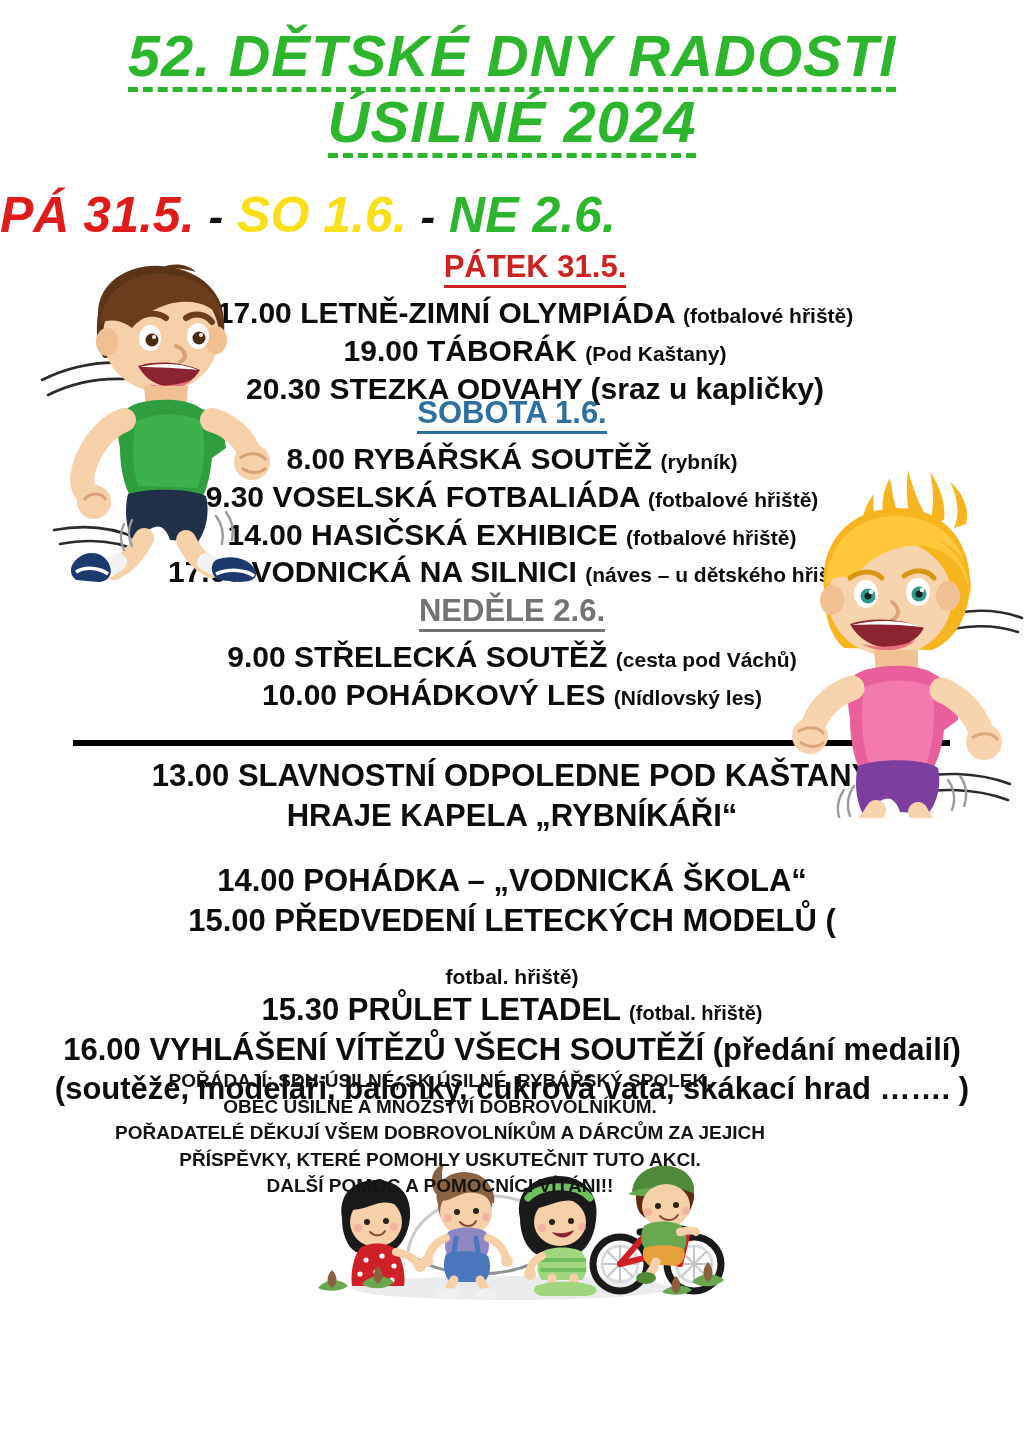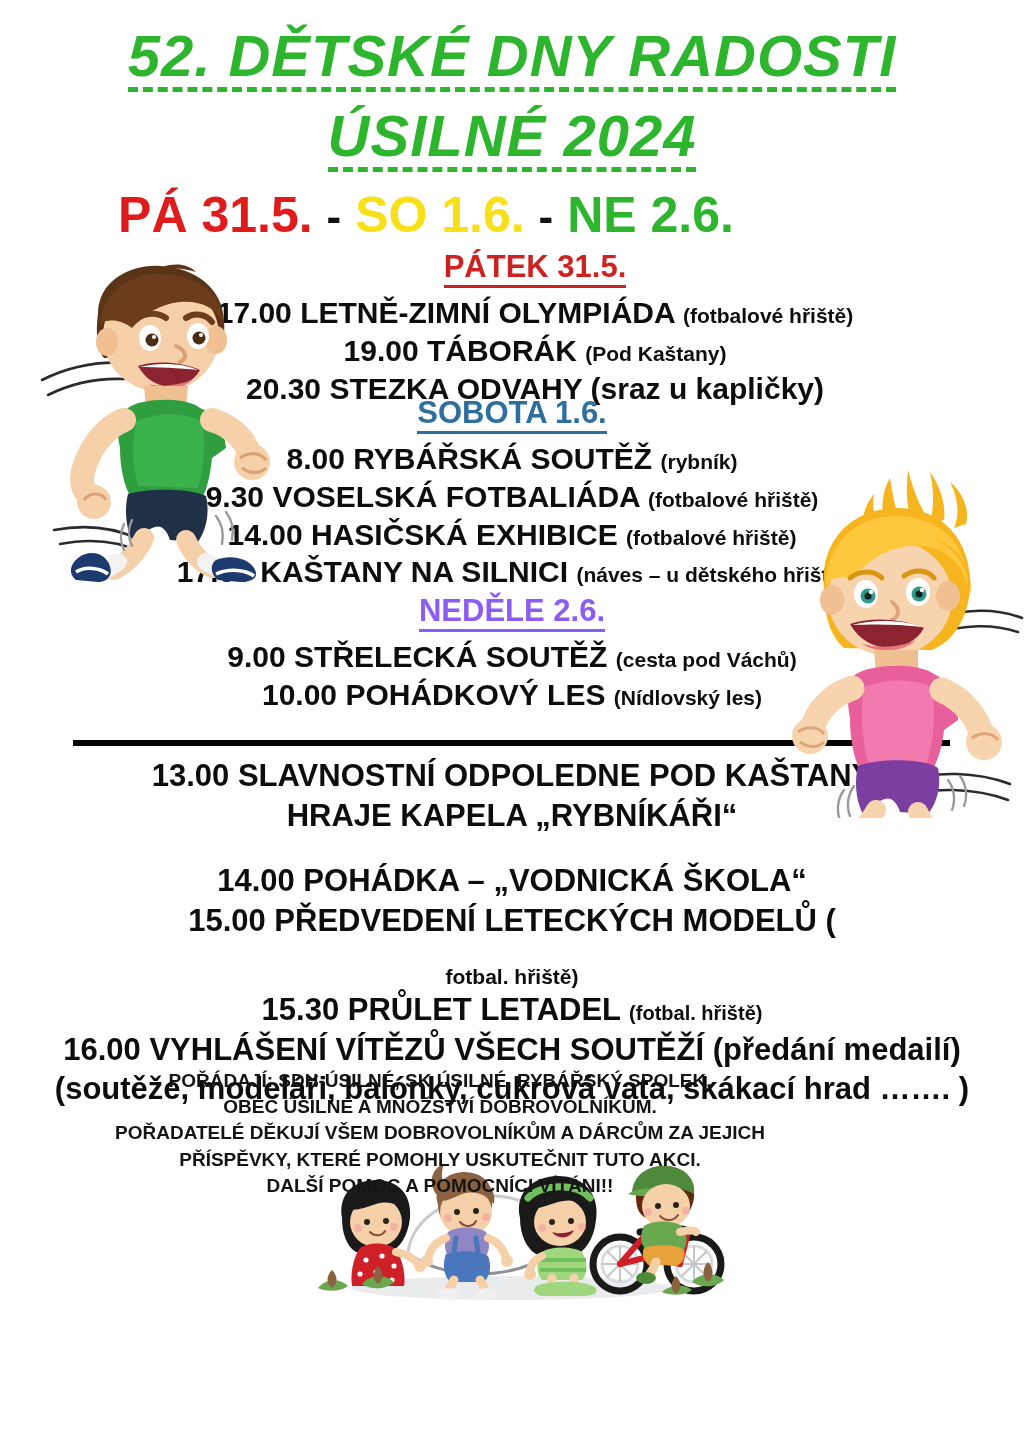--- a/index.html
+++ b/index.html
@@ -34,34 +34,34 @@
     display: inline-block;
     font-style: italic;
     font-weight: bold;
     color: #2db52d;
     letter-spacing: 1px;
     line-height: 1.02;
     border-bottom: 5px dashed #2db52d;
     padding-bottom: 2px;
   }
   .title-line-1 { font-size: 58px; }
-  .title-line-2 { font-size: 58px; margin-top: 14px; }
+  .title-line-2 { font-size: 58px; }
 
   
   .dateline {
     position: absolute;
     top: 186px;
     left: 0;
     width: 852px;
-    text-align: center;
     font-size: 50px;
     font-weight: bold;
     letter-spacing: 0px;
     z-index: 5;
     white-space: nowrap;
+    font-style: italic;
   }
   .d-fri { color: #e01b1b; }
   .d-sat { color: #f7e017; }
   .d-sun { color: #2db52d; }
   .d-sep { color: #111111; font-size: 44px; }
 
   
   .section {
     position: absolute;
     left: 0;
@@ -72,21 +72,21 @@
   .day-head {
     display: inline-block;
     font-size: 31px;
     font-weight: bold;
     border-bottom: 3px solid currentColor;
     padding-bottom: 1px;
     line-height: 1.1;
   }
   .head-fri { color: #cc2222; }
   .head-sat { color: #2e6f9e; }
-  .head-sun { color: #8b5cf6; }
+  .head-sun { color: #737373; }
 
   .ev-list { margin-top: 6px; }
   .ev {
     font-size: 30px;
     font-weight: bold;
     color: #0d0d0d;
     line-height: 1.26;
     white-space: nowrap;
   }
   .ev .tm { font-weight: bold; }
@@ -214,21 +214,21 @@
         <span class="nm">VOSELSKÁ FOTBALIÁDA</span>
         <span class="pl">(fotbalové hřiště)</span>
       </div>
       <div class="ev">
         <span class="tm">14.00</span>
         <span class="nm">HASIČSKÁ EXHIBICE</span>
         <span class="pl">(fotbalové hřiště)</span>
       </div>
       <div class="ev">
         <span class="tm">17.00</span>
-        <span class="nm">KAŠTANY NA SILNICI</span>
+        <span class="nm">VODNICKÁ NA SILNICI</span>
         <span class="pl">(náves – u dětského hřiště)</span>
       </div>
     </div>
   </div>
 
   <div class="section sec-sun">
     <div class="day-head head-sun">NEDĚLE 2.6.</div>
     <div class="ev-list">
       <div class="ev">
         <span class="tm">9.00</span>

